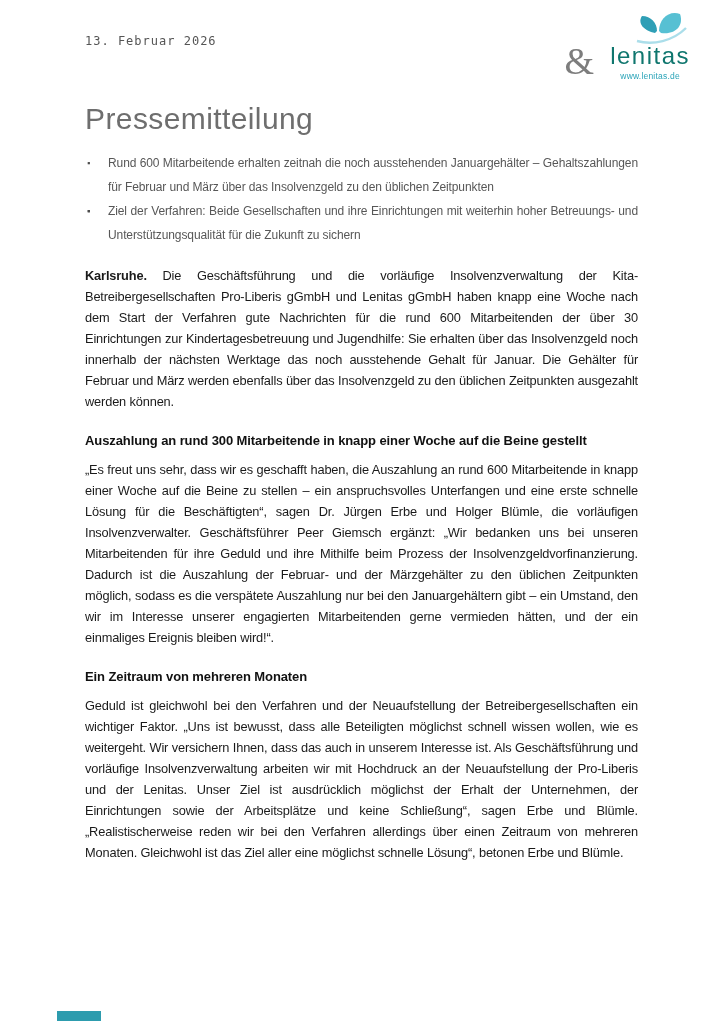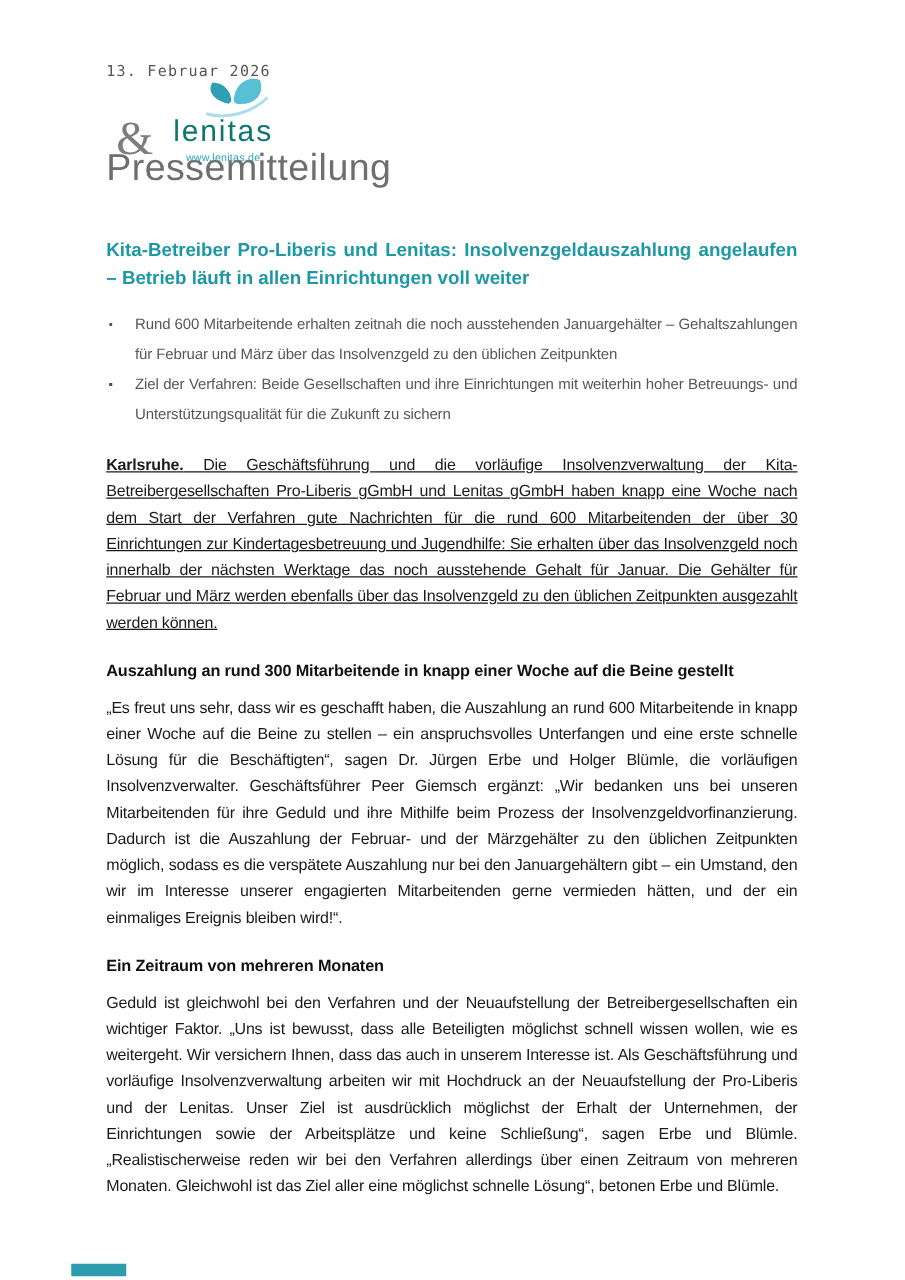--- a/index.html
+++ b/index.html
@@ -9,21 +9,21 @@
     background:#ffffff;
     overflow:hidden;
     font-family:"Liberation Sans",sans-serif;
     box-sizing:border-box;
   }
   .content{padding:0 86px 0 85px;}
 
   
   .header{
     display:flex;justify-content:space-between;align-items:flex-start;
-    padding:30px 34px 0 85px;height:78px;box-sizing:content-box;flex-direction:column;
+    padding:14px 34px 0 85px;height:78px;box-sizing:content-box;
   }
   .date{
     margin-top:20px;
     font-family:"DejaVu Sans Mono",monospace;
     font-size:12px;letter-spacing:1px;color:#555555;
   }
   .logos{display:flex;align-items:flex-start;}
   .pl-block{position:relative;padding-right:28px;}
   .pl-line{display:block;font-size:26px;line-height:23px;color:#72b52c;font-weight:400;letter-spacing:0.3px;}
   .leaf{position:absolute;top:-5px;right:0;}
@@ -105,37 +105,36 @@
         </span>
         <div class="ln-name">lenitas</div>
         <div class="ln-url">www.lenitas.de</div>
       </div>
     </div>
   </div>
 
   <div class="content">
     <h1 class="doc-title">Pressemitteilung</h1>
 
-    <h2 class="headline">Kita-Betreiber Pro-Liberis und Lenitas: Insolvenzgeldauszahlung angelaufen – Betrieb läuft in allen Einrichtungen voll weiter</h2>
 
     <ul class="bullets">
       <li>
         <span class="bullet-marker">▪</span>
         <span>Rund 600 Mitarbeitende erhalten zeitnah die noch ausstehenden Januargehälter – Gehaltszahlungen für Februar und März über das Insolvenzgeld zu den üblichen Zeitpunkten</span>
       </li>
       <li>
         <span class="bullet-marker">▪</span>
       </li>
       <li>
         <span class="bullet-marker">▪</span>
         <span>Ziel der Verfahren: Beide Gesellschaften und ihre Einrichtungen mit weiterhin hoher Betreuungs- und Unterstützungsqualität für die Zukunft zu sichern</span>
       </li>
     </ul>
 
-    <p class="body-par" style="margin-top:18px;text-decoration:underline;">
+    <p class="body-par" style="margin-top:18px;">
       <strong class="lead-word">Karlsruhe.</strong>
       <span>Die Geschäftsführung und die vorläufige Insolvenzverwaltung der Kita-Betreibergesellschaften Pro-Liberis gGmbH und Lenitas gGmbH haben knapp eine Woche nach dem Start der Verfahren gute Nachrichten für die rund 600 Mitarbeitenden der über 30 Einrichtungen zur Kindertagesbetreuung und Jugendhilfe: Sie erhalten über das Insolvenzgeld noch innerhalb der nächsten Werktage das noch ausstehende Gehalt für Januar. Die Gehälter für Februar und März werden ebenfalls über das Insolvenzgeld zu den üblichen Zeitpunkten ausgezahlt werden können.</span>
     </p>
 
     <h3 class="subhead">Auszahlung an rund 300 Mitarbeitende in knapp einer Woche auf die Beine gestellt</h3>
     <p class="body-par">„Es freut uns sehr, dass wir es geschafft haben, die Auszahlung an rund 600 Mitarbeitende in knapp einer Woche auf die Beine zu stellen – ein anspruchsvolles Unterfangen und eine erste schnelle Lösung für die Beschäftigten“, sagen Dr. Jürgen Erbe und Holger Blümle, die vorläufigen Insolvenzverwalter. Geschäftsführer Peer Giemsch ergänzt: „Wir bedanken uns bei unseren Mitarbeitenden für ihre Geduld und ihre Mithilfe beim Prozess der Insolvenzgeldvorfinanzierung. Dadurch ist die Auszahlung der Februar- und der Märzgehälter zu den üblichen Zeitpunkten möglich, sodass es die verspätete Auszahlung nur bei den Januargehältern gibt – ein Umstand, den wir im Interesse unserer engagierten Mitarbeitenden gerne vermieden hätten, und der ein einmaliges Ereignis bleiben wird!“.</p>
 
     <h3 class="subhead">Ein Zeitraum von mehreren Monaten</h3>
     <p class="body-par">Geduld ist gleichwohl bei den Verfahren und der Neuaufstellung der Betreibergesellschaften ein wichtiger Faktor. „Uns ist bewusst, dass alle Beteiligten möglichst schnell wissen wollen, wie es weitergeht. Wir versichern Ihnen, dass das auch in unserem Interesse ist. Als Geschäftsführung und vorläufige Insolvenzverwaltung arbeiten wir mit Hochdruck an der Neuaufstellung der Pro-Liberis und der Lenitas. Unser Ziel ist ausdrücklich möglichst der Erhalt der Unternehmen, der Einrichtungen sowie der Arbeitsplätze und keine Schließung“, sagen Erbe und Blümle. „Realistischerweise reden wir bei den Verfahren allerdings über einen Zeitraum von mehreren Monaten. Gleichwohl ist das Ziel aller eine möglichst schnelle Lösung“, betonen Erbe und Blümle.</p>
   </div>

